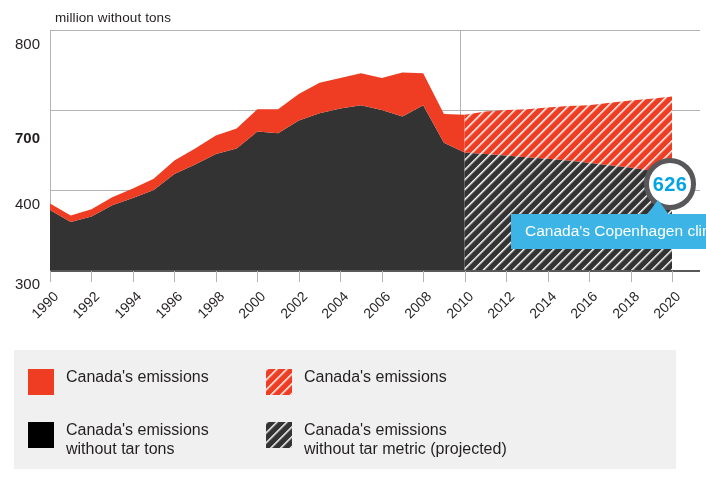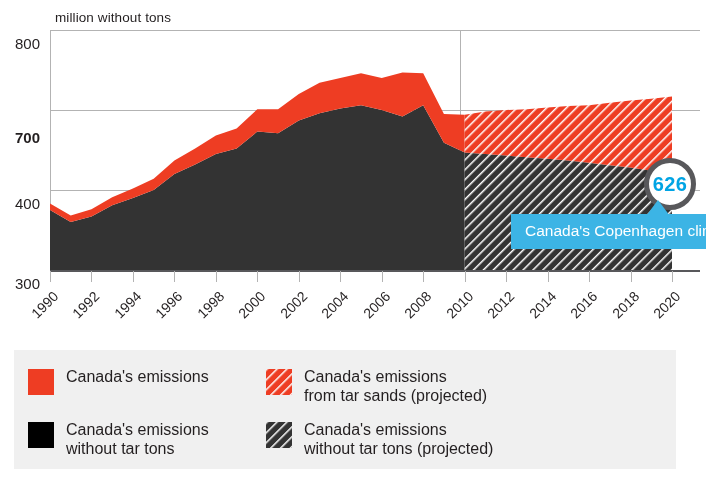--- a/index.html
+++ b/index.html
@@ -179,32 +179,32 @@
       <span class="swatch sw-orange"></span>
       <span class="legend-text"><span>Canada's emissions</span><br></span>
     </div>
 
     <div class="legend-item" style="left:252px;top:17px;">
       <span class="swatch">
         <svg width="26" height="26">
             <rect width="26" height="26" fill="url(#hatchOrange)"></rect>
           </svg>
       </span>
-      <span class="legend-text"><span>Canada's emissions</span><br><span>from tar sands (projected)</span></span>
+      <span class="legend-text"><span>Canada's emissions</span><br></span>
     </div>
 
     <div class="legend-item" style="left:14px;top:70px;">
       <span class="swatch sw-black"></span>
       <span class="legend-text"><span>Canada's emissions</span><br><b>without</b><span> tar tons</span></span>
     </div>
 
     <div class="legend-item" style="left:252px;top:70px;">
       <span class="swatch">
         <svg width="26" height="26">
             <rect width="26" height="26" fill="url(#hatchBlack)"></rect>
           </svg>
       </span>
-      <span class="legend-text"><span>Canada's emissions</span><br><b>without</b><span> tar tons (projected)</span></span>
+      <span class="legend-text"><span>Canada's emissions</span><br><b>without</b><span> tar metric (projected)</span></span>
     </div>
 
   </div>
 
 </div>
 
 </body></html>

